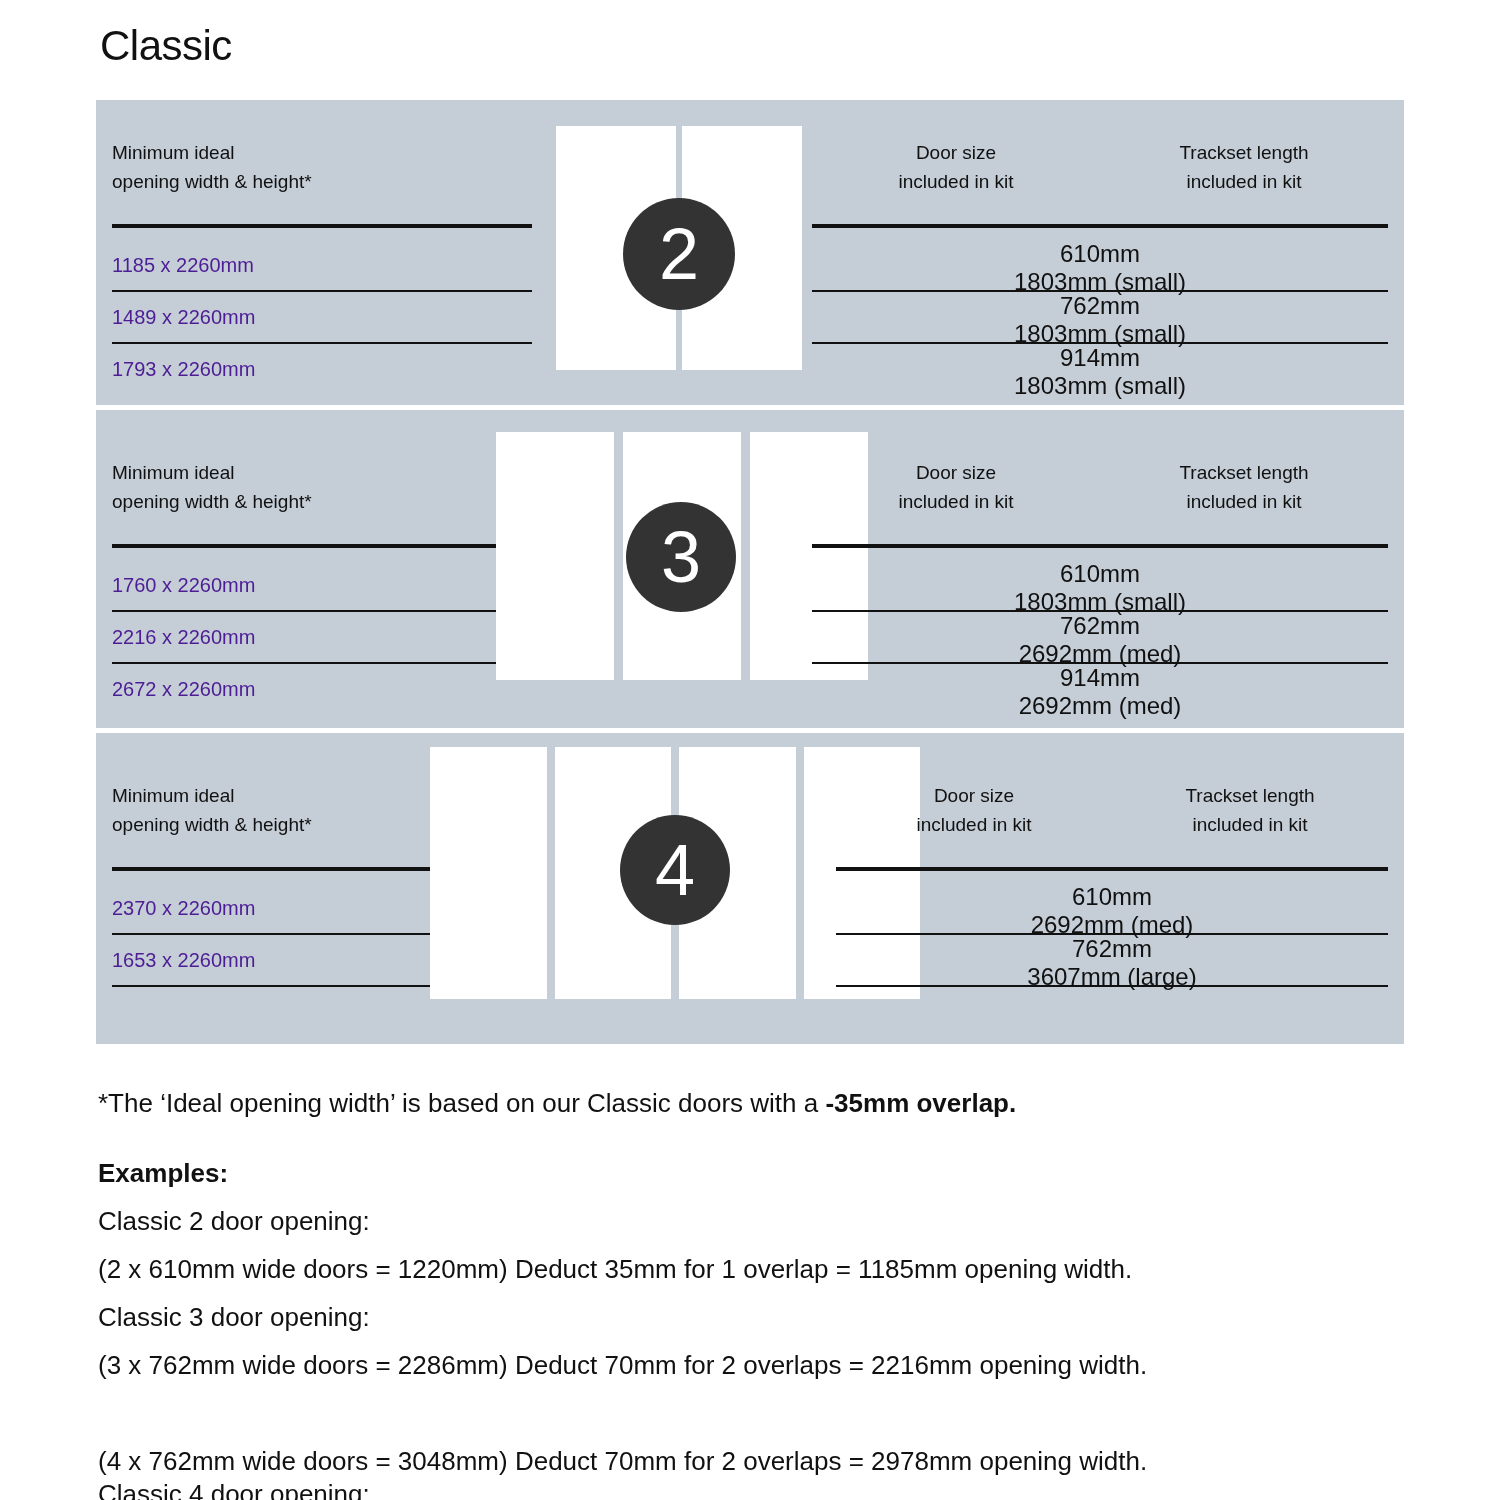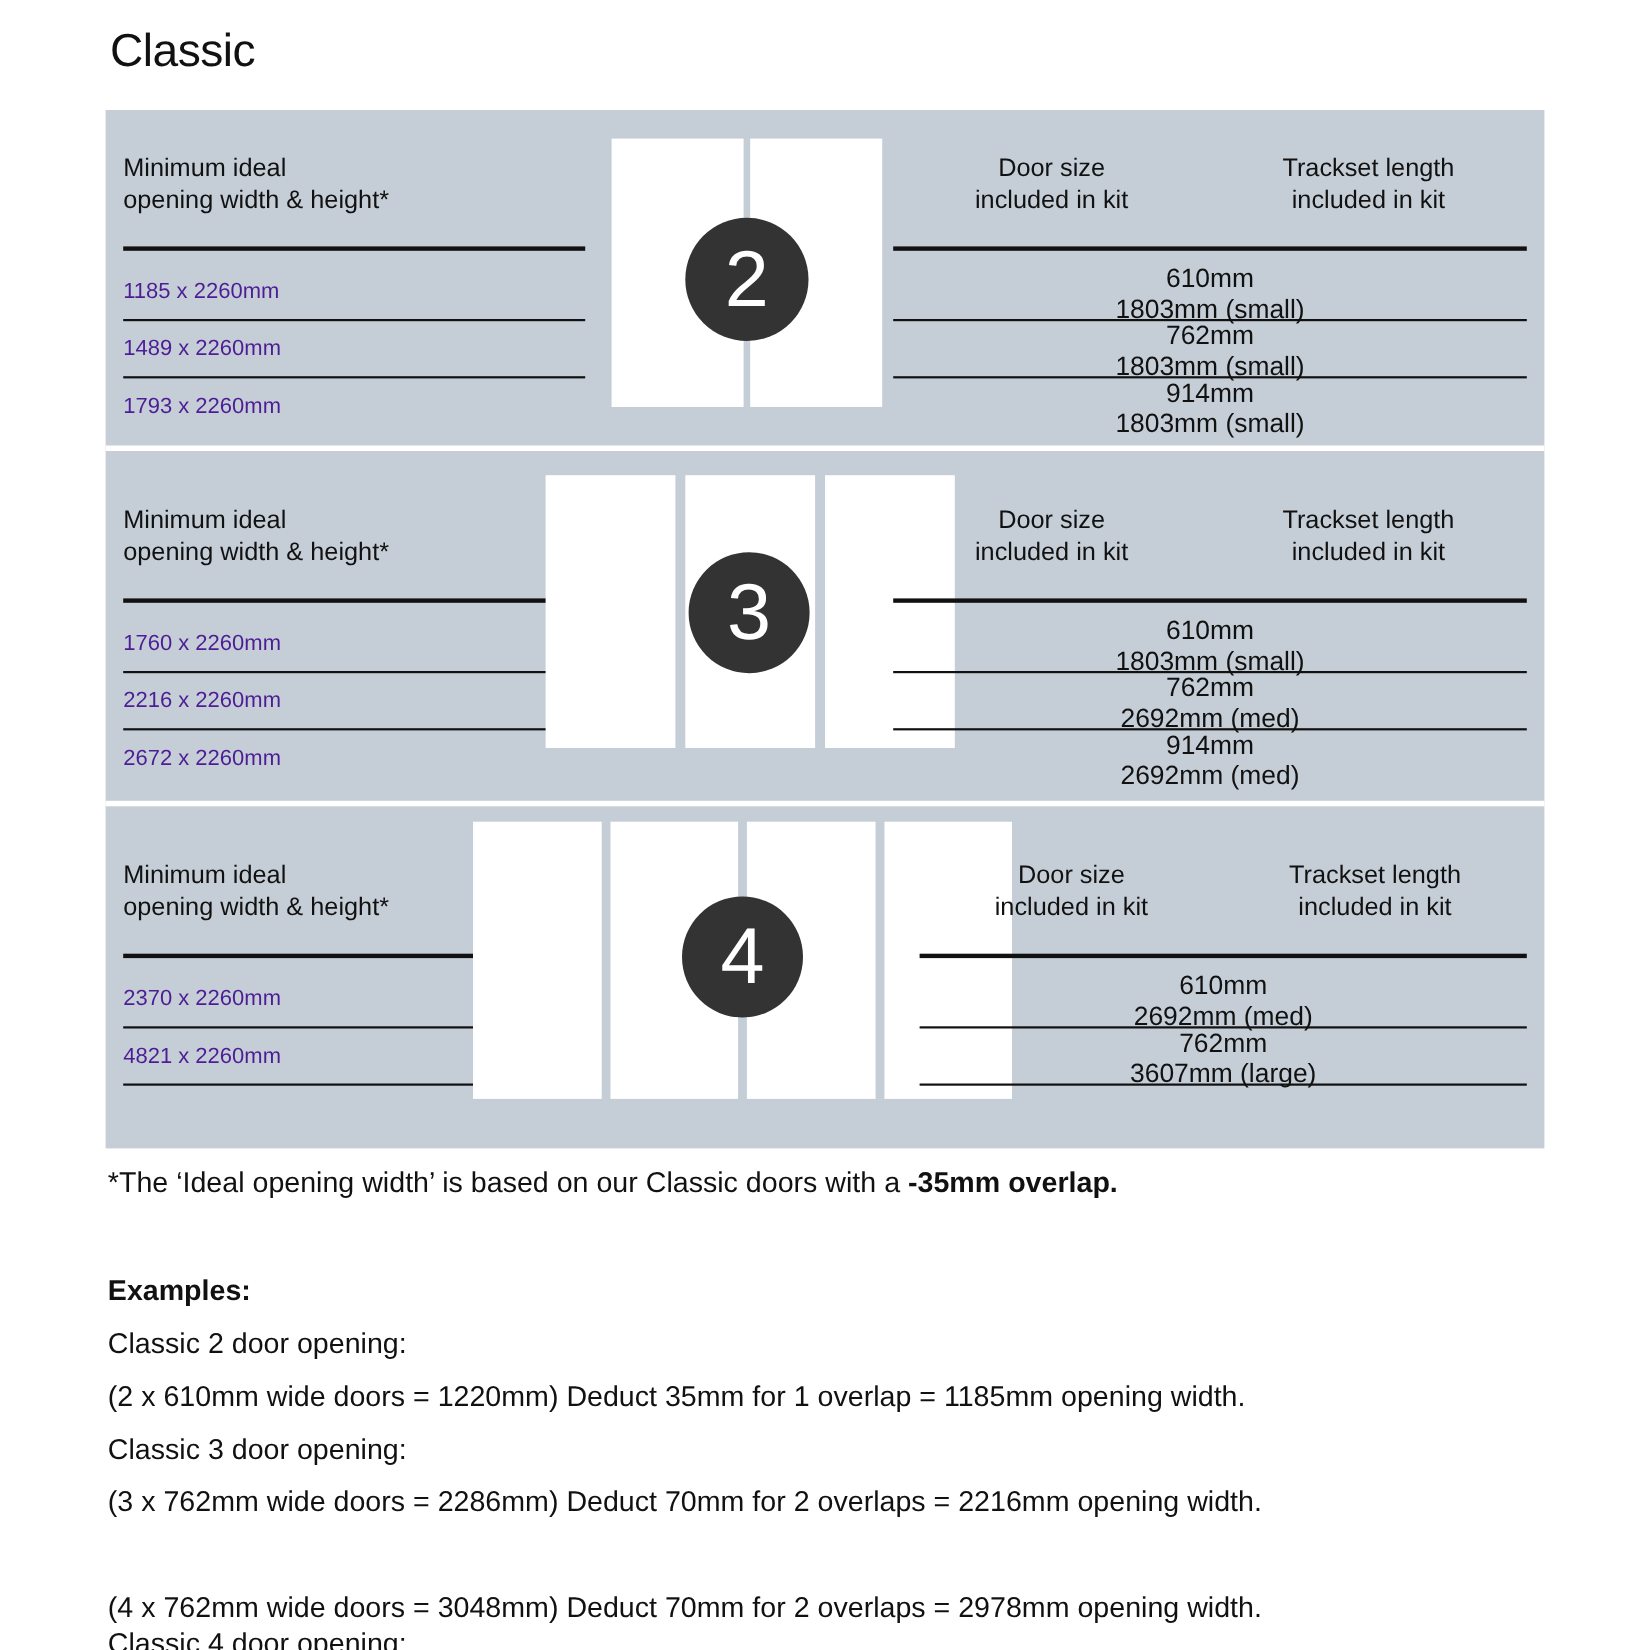--- a/index.html
+++ b/index.html
@@ -27,21 +27,21 @@
   .section.s1{height:305px;}
   .section.s2{height:318px;}
   .section.s3{height:321px;}
   .divider{
     height:5px;background:#ffffff;width:100%;
   }
 
   
   .col{position:absolute;top:0;}
   .col-head{
-    font-size:23px;line-height:29px;font-weight:400;color:#111;
+    font-size:19px;line-height:29px;font-weight:400;color:#111;
     white-space:pre-line;
   }
   .rule{background:#111;width:100%;}
   .rule.thick{height:4px;}
   .rule.thin{height:2px;}
   .cell{
     font-size:20px;line-height:1;color:#4c1d95;
     display:flex;align-items:center;
   }
 
@@ -185,21 +185,21 @@
     <div class="divider"></div>
 
     <div class="section s3">
 
       <div class="col col-left" style="top:48px;width:330px;">
         <div class="col-head">Minimum ideal
 opening width &amp; height*</div>
         <div class="rule thick" style="margin-top:28px;"></div>
         <div class="cell" style="margin-top:12px;">2370 x 2260mm</div>
         <div class="rule thin"></div>
-        <div class="cell">4821 x 2260mm</div>
+        <div class="cell">1653 x 2260mm</div>
         <div class="rule thin"></div>
       </div>
 
       <div class="doors" style="left:334px;top:14px;width:490px;height:252px;gap:8px;">
         <div class="door" style="width:117px;height:252px;"></div>
         <div class="door" style="width:117px;height:252px;"></div>
         <div class="door" style="width:117px;height:252px;"></div>
         <div class="door" style="width:117px;height:252px;"></div>
       </div>
       <div class="badge" style="left:524px;top:82px;width:110px;height:110px;font-size:72px;">
@@ -222,21 +222,21 @@
         <div class="rc-row">
           <div>762mm</div>
           <div>3607mm (large)</div>
         </div>
         <div class="rule thin"></div>
       </div>
     </div>
 
   </div>
 
-  <div class="foot" style="top:1060px;">
+  <div class="foot" style="top:1088px;">
     <span>*The ‘Ideal opening width’ is based on our Classic doors with a </span><b>-35mm overlap.</b>
   </div>
 
   <div class="foot bold" style="top:1158px;">Examples:</div>
 
   <div class="foot" style="top:1206px;">Classic 2 door opening:</div>
   <div class="foot" style="top:1254px;">(2 x 610mm wide doors = 1220mm)  Deduct 35mm for 1 overlap = 1185mm opening width.</div>
   <div class="foot" style="top:1302px;">Classic 3 door opening:</div>
   <div class="foot" style="top:1350px;">(3 x 762mm wide doors = 2286mm)  Deduct 70mm for 2 overlaps = 2216mm opening width.</div>
   <div class="foot" style="top:1479px;">Classic 4 door opening:</div>

